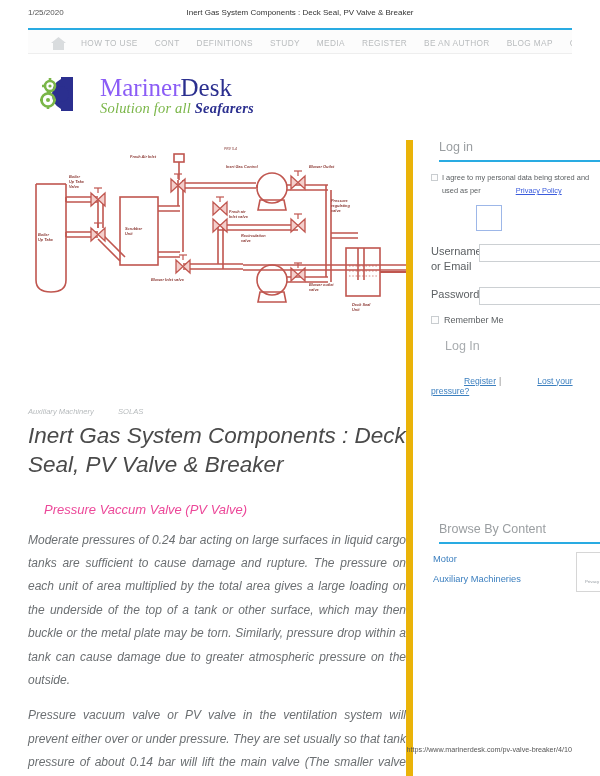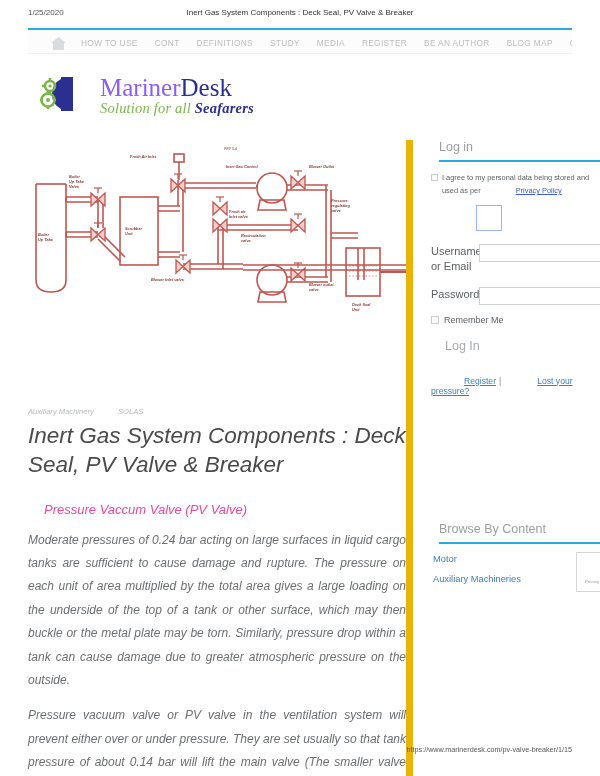--- a/index.html
+++ b/index.html
@@ -388,14 +388,14 @@
       <h3 class="wtitle">Browse By Content</h3>
       <div class="blink">Motor</div>
       <div class="blink">Auxiliary Machineries</div>
       <div class="recaptcha">Privacy - Terms</div>
     </div>
   </div>
 </div>
 
 <div class="footer">
   <span>https://www.marinerdesk.com/pv-valve-breaker/</span>
-  <span>1/15</span>
+  <span>4/10</span>
 </div>
 
 </body></html>

